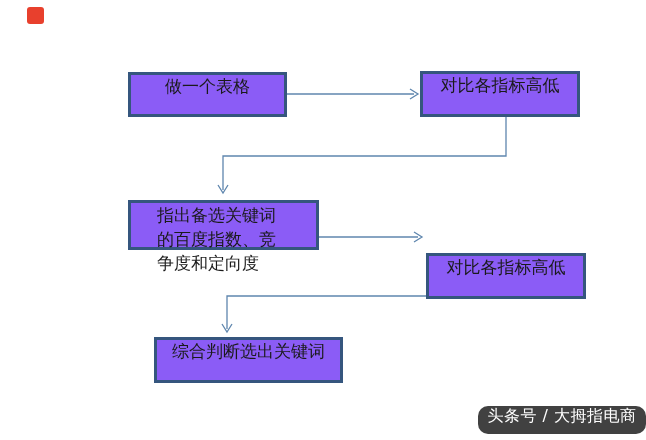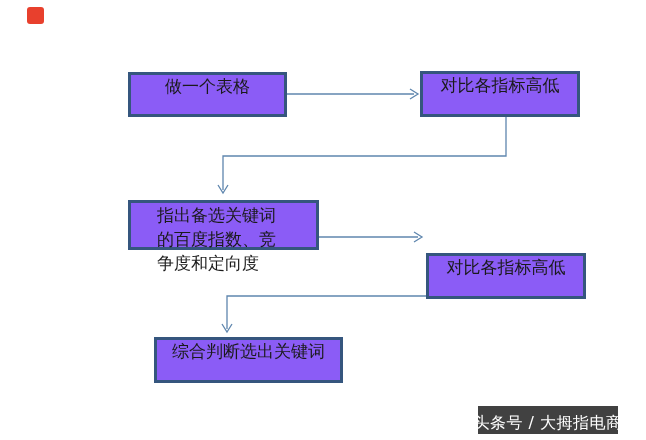--- a/index.html
+++ b/index.html
@@ -26,24 +26,24 @@
   }
   #box1{left:128px;top:72px;width:159px;height:45px;}
   #box2{left:420px;top:71px;width:160px;height:46px;}
   #box3{left:128px;top:200px;width:191px;height:50px;
         justify-content:flex-start;text-align:left;padding:0 26px;line-height:24px;}
   #box4{left:426px;top:213px;width:160px;height:46px;margin-top:40px;}
   #box5{left:142px;top:337px;width:189px;height:46px;margin-left:12px;}
   svg.connectors{position:absolute;left:0;top:0;width:646px;height:440px;pointer-events:none;}
   svg.connectors polyline{fill:none;stroke:var(--connector);stroke-width:1.3;}
   .badge{
-    position:absolute;left:478px;top:406px;width:140px;height:28px;
+    position:absolute;left:478px;top:406px;width:168px;height:28px;
     background:var(--badge-bg);color:var(--badge-text);
-    display:flex;align-items:flex-end;justify-content:center;
-    font-size:16px;letter-spacing:0.5px;white-space:nowrap;
+    display:flex;align-items:flex-start;justify-content:center;
+    font-size:16px;letter-spacing:0.5px;white-space:nowrap;border-radius:10px;
   }
 </style>
 </head>
 <body>
 
 <div class="logo"></div>
 
 <svg class="connectors" viewBox="0 0 646 440" xmlns="http://www.w3.org/2000/svg">
 
   <g>

